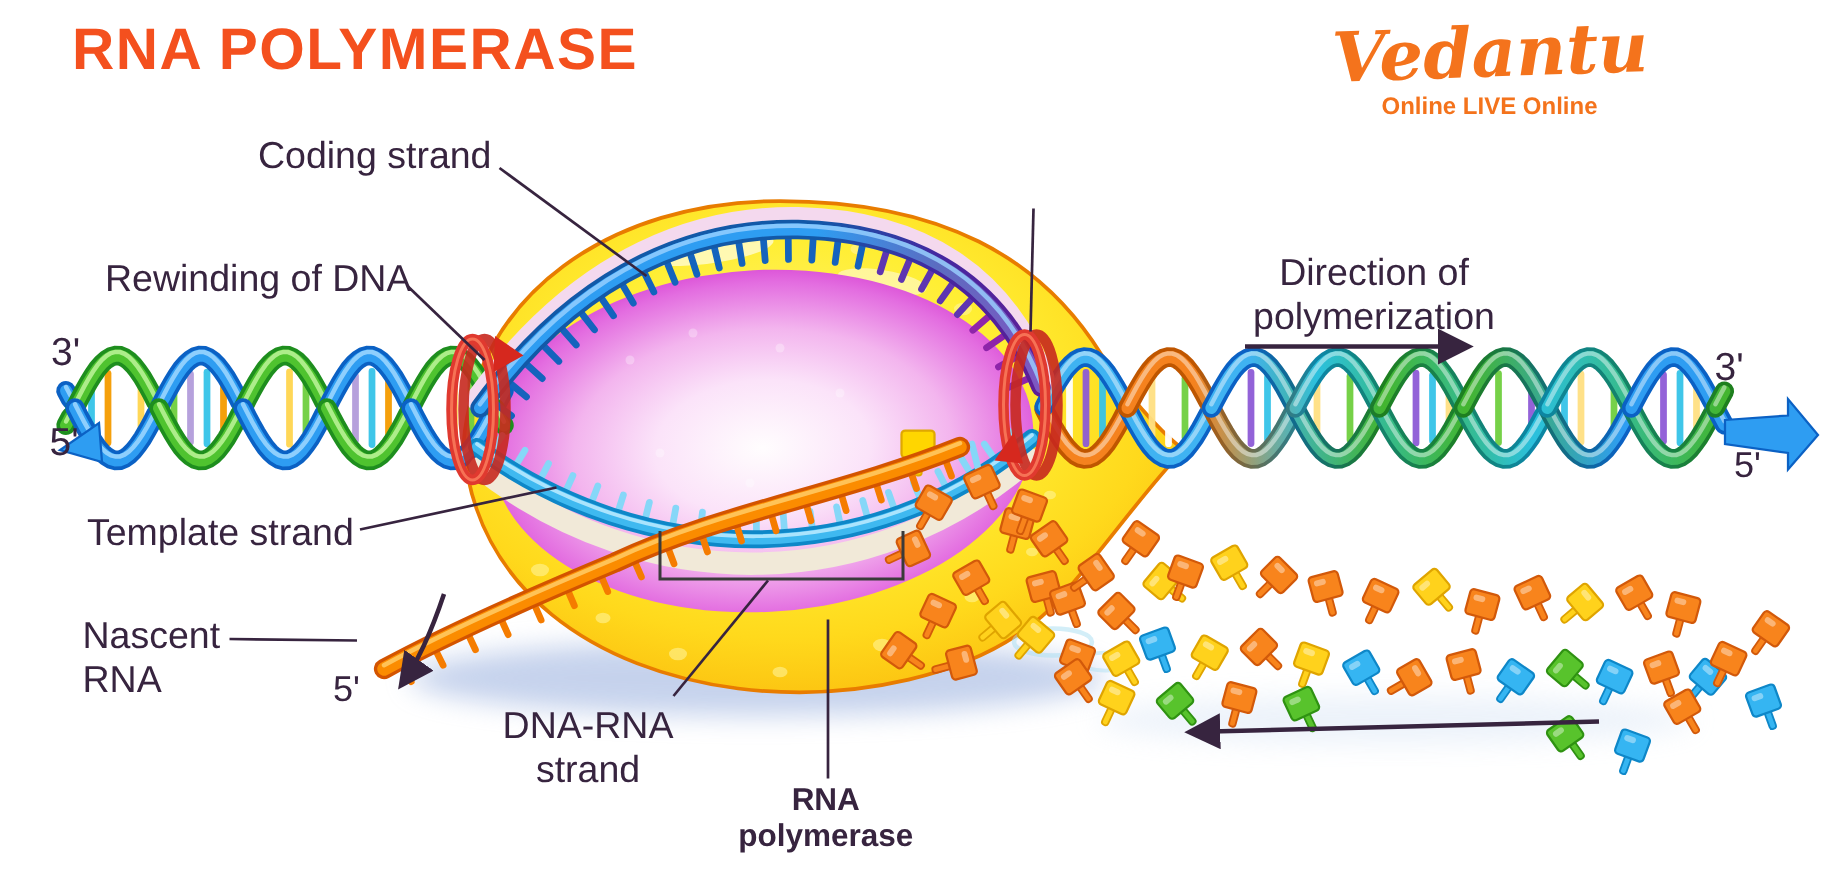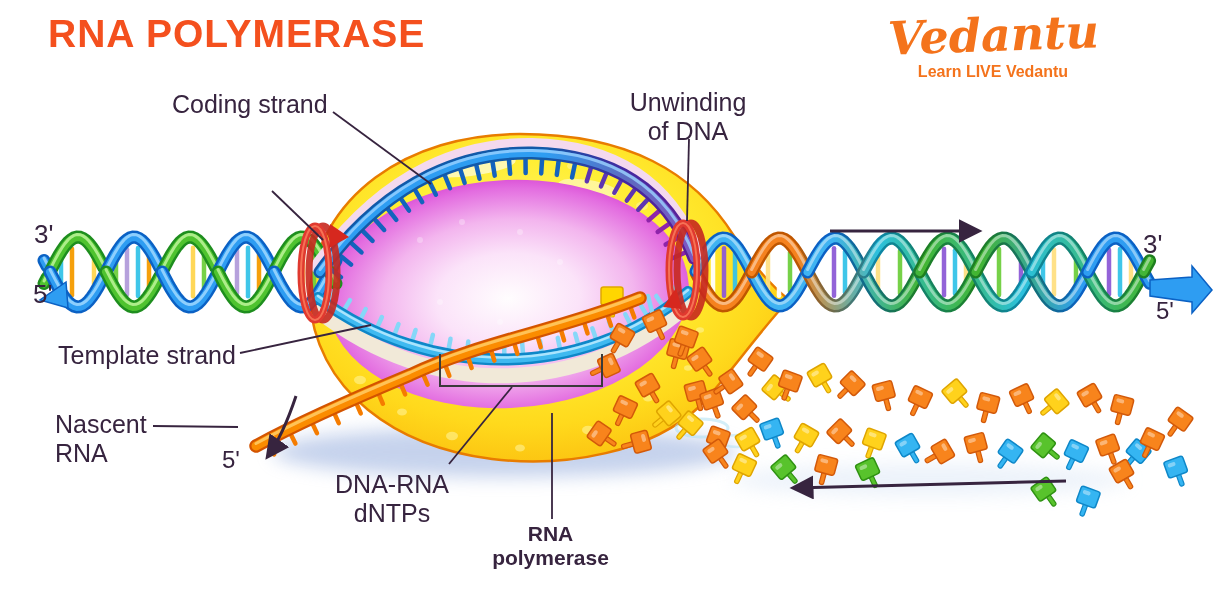--- a/index.html
+++ b/index.html
@@ -20,21 +20,21 @@
 </style>
 </head>
 <body>
 
 <div class="stage">
 
   <h1 class="title">RNA POLYMERASE</h1>
 
   <div class="logo">
     <div class="logo-script">Vedantu</div>
-    <div class="logo-tag">Learn LIVE Vedantu</div>
+    <div class="logo-tag">Online LIVE Online</div>
   </div>
 
   <svg class="art" width="1216" height="591" viewBox="0 0 1216 591">
     <defs>
       <radialGradient id="blobG" cx="45%" cy="38%" r="75%">
         <stop offset="0" stop-color="#FFF385"></stop>
         <stop offset="0.4" stop-color="#FFEE33"></stop>
         <stop offset="0.68" stop-color="#FFD91C"></stop>
         <stop offset="0.88" stop-color="#FBBF0F"></stop>
         <stop offset="1" stop-color="#F59E00"></stop>
@@ -654,23 +654,24 @@
         <line x1="153" y1="426" x2="238" y2="427" stroke="#37243F" stroke-width="1.8"></line>
         <line x1="512" y1="387" x2="449" y2="464" stroke="#37243F" stroke-width="1.8"></line>
         <line x1="552" y1="413" x2="552" y2="519" stroke="#37243F" stroke-width="1.8"></line>
         <path d="M 830,231 L 978,231" stroke="#37243F" stroke-width="3" fill="none" marker-end="url(#ah)"></path>
         <path d="M 1066,481 L 794,488" stroke="#37243F" stroke-width="3" fill="none" marker-end="url(#ah)"></path>
         <path d="M 296,396 C 288,420 278,442 268,456" stroke="#37243F" stroke-width="3" fill="none" marker-end="url(#ah)"></path>
       </g>
   </svg>
 
   <div class="lbl" style="left:172px;top:90px;">Coding strand</div>
-  <div class="lbl center" style="left:618px;top:88px;width:140px;">Unwinding of DNA</div>
+  <div class="lbl" style="left:70px;top:172px;">Rewinding of DNA</div>
+  <div class="lbl center" style="left:826px;top:168px;width:180px;">Direction of polymerization</div>
   <div class="lbl end" style="left:34px;top:220px;">3'</div>
   <div class="lbl end" style="left:33px;top:280px;">5'</div>
   <div class="lbl end" style="left:1143px;top:230px;">3'</div>
   <div class="lbl" style="left:1156px;top:297px;font-size:24px;">5'</div>
   <div class="lbl" style="left:55px;top:410px;width:100px;">Nascent RNA</div>
   <div class="lbl" style="left:58px;top:341px;">Template strand</div>
   <div class="lbl" style="left:222px;top:446px;font-size:24px;">5'</div>
-  <div class="lbl center" style="left:322px;top:470px;width:140px;">DNA-RNA dNTPs</div>
+  <div class="lbl center" style="left:322px;top:470px;width:140px;">DNA-RNA strand</div>
   <div class="lbl center bold" style="left:478px;top:522px;width:145px;">RNA polymerase</div>
 </div>
 
 </body></html>

